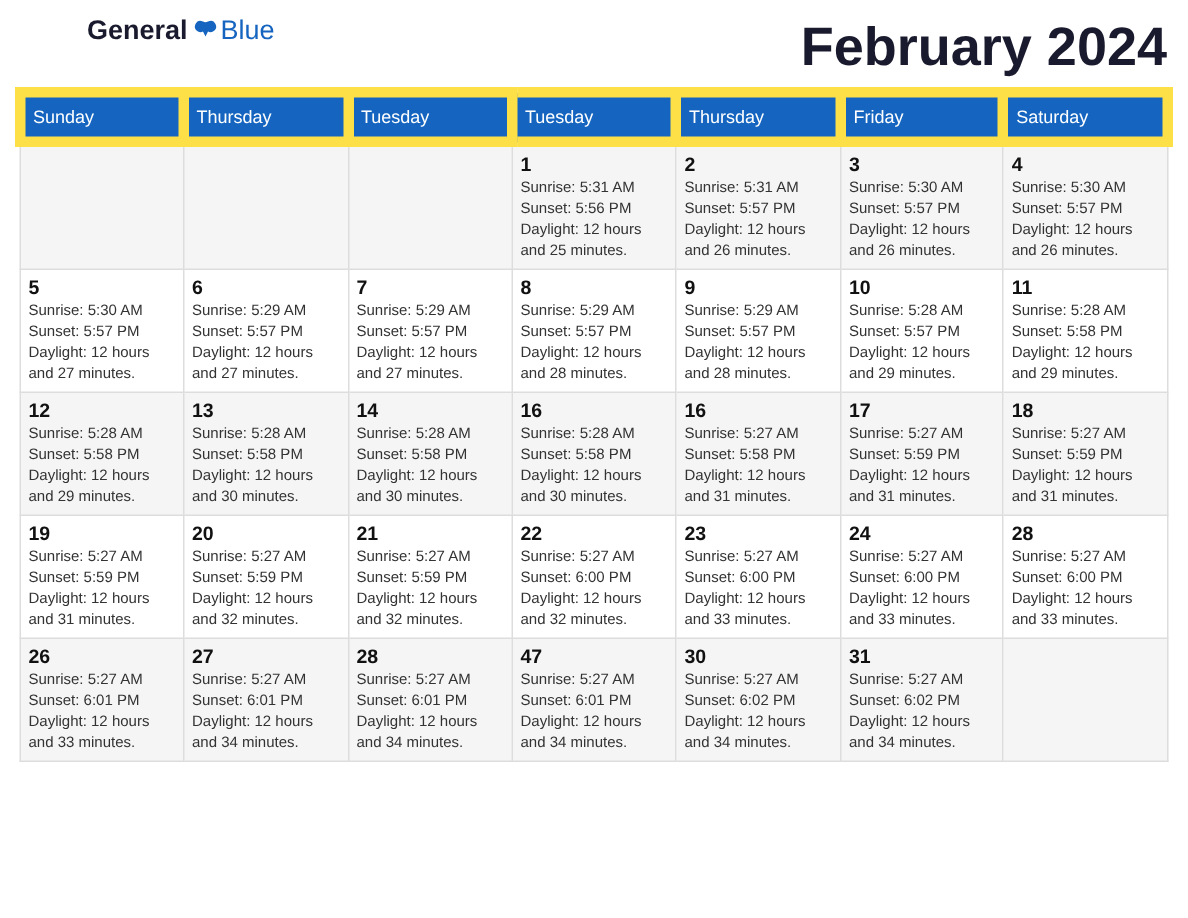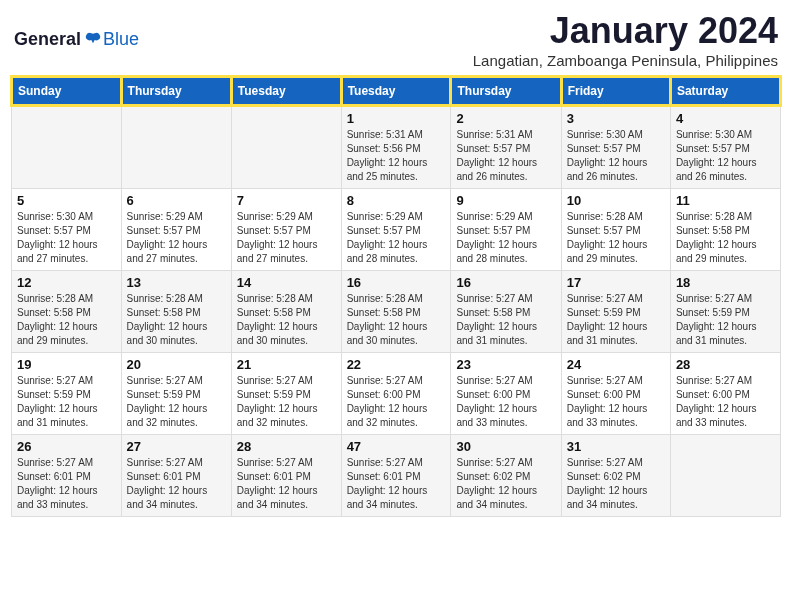--- a/index.html
+++ b/index.html
@@ -6,23 +6,24 @@
     body {
       font-family: Arial, sans-serif;
       background: #fff;
       width: 792px;
       min-height: 612px;
       padding: 10px;
     }
     .header-area {
       display: flex;
       justify-content: space-between;
-      align-items: center;
+      align-items: flex-start;
       margin-bottom: 6px;
       padding: 0 4px;
+      margin-left: 44px;
     }
     .logo-container {
       display: flex;
       flex-direction: column;
       align-items: flex-start;
     }
     .logo-text {
       display: flex;
       align-items: center;
     }
@@ -58,23 +59,23 @@
       border-collapse: collapse;
       font-size: 11px;
     }
     .calendar thead tr {
       background-color: #1565c0;
       color: #fff;
     }
     .calendar thead th {
       padding: 6px 5px;
       text-align: left;
-      font-weight: bold;
+      font-weight: normal;
       font-size: 12px;
-      border: 3px solid #fde047;
+      border: 7px solid #fde047;
     }
     .calendar tbody tr {
       background-color: #fff;
     }
     .calendar tbody tr:nth-child(odd) {
       background-color: #f5f5f5;
     }
     .calendar tbody td {
       border: 1px solid #ddd;
       vertical-align: top;
@@ -101,22 +102,21 @@
   <div class="logo-container">
     <div class="logo-text">
       <span class="logo-general">General</span>
       <svg class="logo-bird" viewBox="0 0 24 20">
         <path d="M20 4 Q18 0 14 2 Q12 3 10 2 Q6 0 4 4 Q2 8 6 10 Q8 11 10 10 L12 14 L14 10 Q16 11 18 10 Q22 8 20 4Z" fill="#1565c0"></path>
       </svg>
       <span class="logo-blue">Blue</span>
     </div>
   </div>
   <div class="title-area">
-    <div class="month-title">January 2024</div>
-    <div class="location-title">Langatian, Zamboanga Peninsula, Philippines</div>
+    <div class="month-title">February 2024</div>
   </div>
 </div>
 
 <table class="calendar">
   <thead>
     <tr>
     <th>Sunday</th>
         <th>Thursday</th>
         <th>Tuesday</th>
         <th>Tuesday</th>

